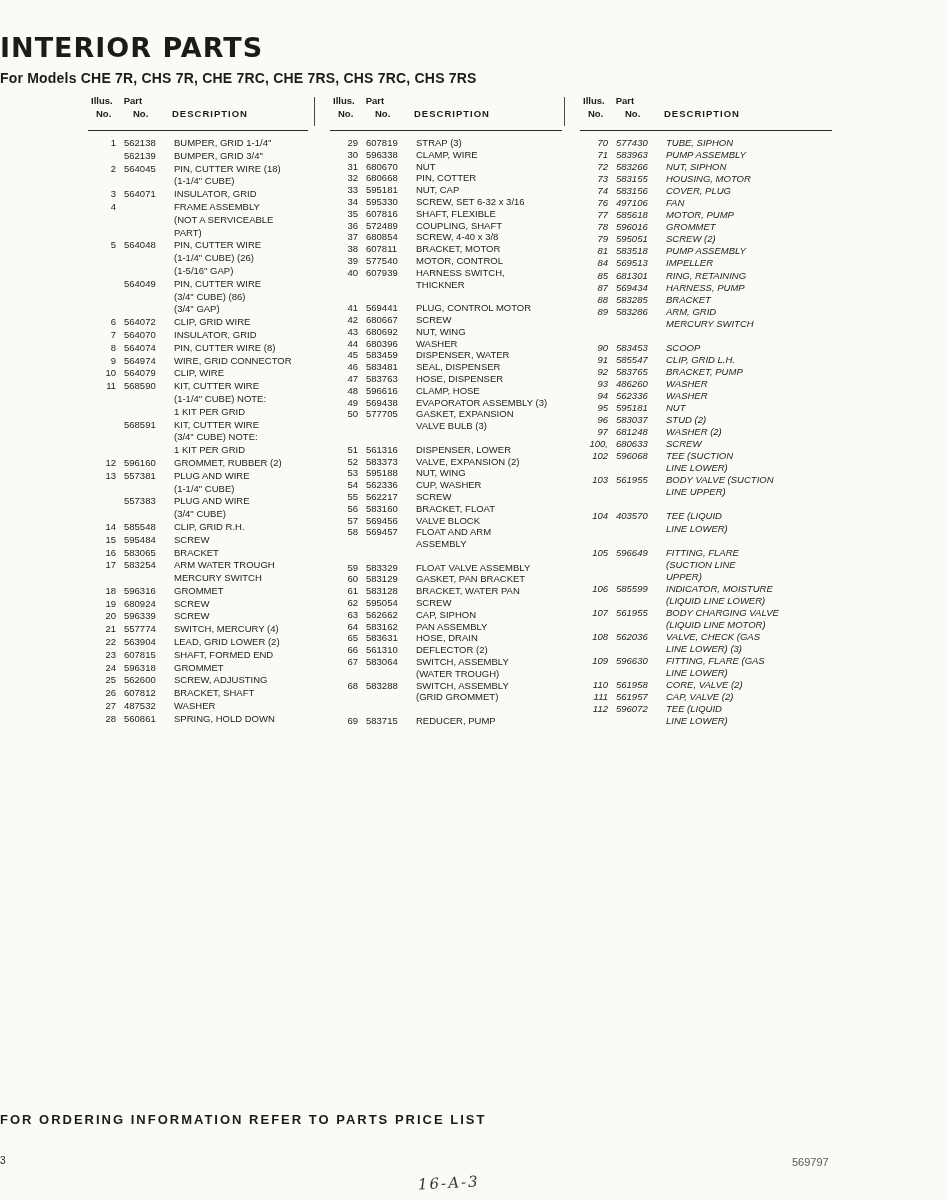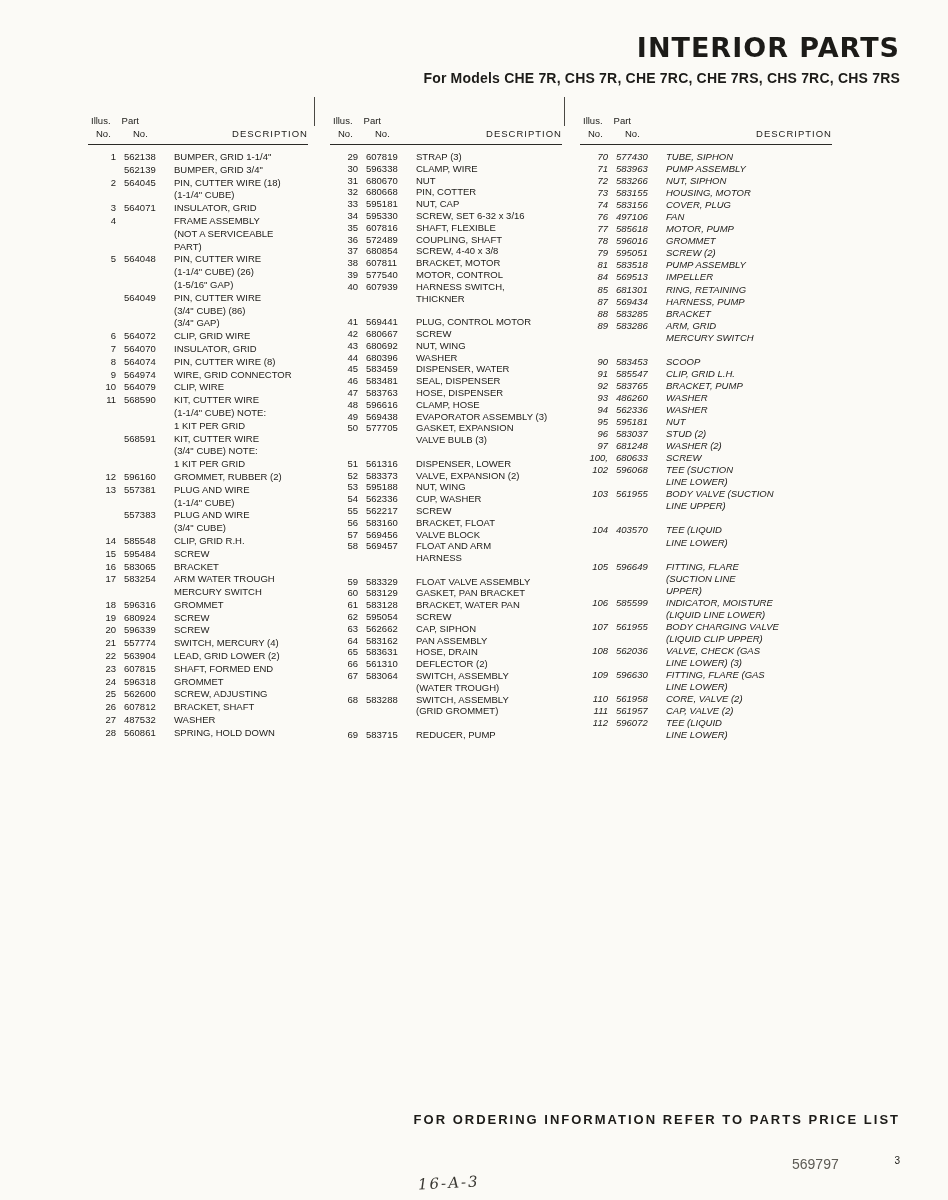--- a/index.html
+++ b/index.html
@@ -4,21 +4,21 @@
 <style>
   * { box-sizing: border-box; margin: 0; padding: 0; }
   html, body { width: 948px; height: 1200px; }
   body {
     position: relative;
     background: #fbfaf6;
     color: #1c1b18;
     font-family: "Liberation Sans", sans-serif;
     overflow: hidden;
   }
-  .center-band { position: absolute; left: 0; width: 900px; text-align: right; }
+  .center-band { position: absolute; left: 0; width: 900px; text-align: left; }
   .title {
     top: 32px;
     font-family: "DejaVu Sans", sans-serif;
     font-size: 27px;
     font-weight: 800;
     letter-spacing: 1px;
   }
   .subtitle {
     top: 70px;
     font-size: 14px;
@@ -38,34 +38,33 @@
   .col2::before, .col3::before {
     content: "";
     position: absolute;
     left: -16px;
     top: 2px;
     height: 29px;
     border-left: 1.5px solid #4a4843;
   }
   .hdr {
     border-bottom: 1.5px solid #2b2a26;
-    padding-bottom: 3px;
+    padding-bottom: 9px;
     font-size: 9.5px;
-    font-weight: 400;
-    margin-top: 20px;
+    font-weight: 700;
   }
   .col1 .hdr { width: 220px; }
   .col2 .hdr { width: 232px; }
   .col3 .hdr { width: 252px; }
   .hdr-r1 { padding-left: 3px; height: 13px; }
   .h-part1 { margin-left: 11px; }
   .hdr-r2 { display: grid; grid-template-columns: 36px 48px 1fr; height: 13px; }
   .hdr-r2 .h-no { padding-left: 8px; }
   .hdr-r2 .h-no2 { padding-left: 9px; }
-  .hdr-r2 .h-desc { text-align: right; letter-spacing: 1px; }
+  .hdr-r2 .h-desc { text-align: left; letter-spacing: 1px; }
   .body { margin-top: 7px; }
   .row {
     display: grid;
     grid-template-columns: 28px 48px 1fr;
     font-size: 9.5px;
     line-height: 10.5px;
     white-space: pre;
   }
   .col1 .row { height: 12.8px; }
   .col2 .row { height: 11.8px; }
@@ -81,21 +80,21 @@
   }
   .page-num {
     top: 1155px;
     font-size: 10px;
     font-weight: 400;
   }
   .doc-num {
     position: absolute;
     top: 1156px;
     left: 792px;
-    font-size: 14px;
+    font-size: 11px;
     color: #5d5b55;
   }
   .handwritten {
     position: absolute;
     top: 1174px;
     left: 418px;
     font-family: "DejaVu Serif", serif;
     font-style: italic;
     font-size: 15px;
     letter-spacing: 2px;
@@ -211,21 +210,21 @@
         <div class="row"><span class="c-no"></span><span class="c-part"></span><span class="c-desc">VALVE BULB (3)</span></div>
         <div class="row"><span class="c-no"></span><span class="c-part"></span><span class="c-desc"></span></div>
         <div class="row"><span class="c-no">51</span><span class="c-part">561316</span><span class="c-desc">DISPENSER, LOWER</span></div>
         <div class="row"><span class="c-no">52</span><span class="c-part">583373</span><span class="c-desc">VALVE, EXPANSION (2)</span></div>
         <div class="row"><span class="c-no">53</span><span class="c-part">595188</span><span class="c-desc">NUT, WING</span></div>
         <div class="row"><span class="c-no">54</span><span class="c-part">562336</span><span class="c-desc">CUP, WASHER</span></div>
         <div class="row"><span class="c-no">55</span><span class="c-part">562217</span><span class="c-desc">SCREW</span></div>
         <div class="row"><span class="c-no">56</span><span class="c-part">583160</span><span class="c-desc">BRACKET, FLOAT</span></div>
         <div class="row"><span class="c-no">57</span><span class="c-part">569456</span><span class="c-desc">VALVE BLOCK</span></div>
         <div class="row"><span class="c-no">58</span><span class="c-part">569457</span><span class="c-desc">FLOAT AND ARM</span></div>
-        <div class="row"><span class="c-no"></span><span class="c-part"></span><span class="c-desc">HARNESS</span></div>
+        <div class="row"><span class="c-no"></span><span class="c-part"></span><span class="c-desc">ASSEMBLY</span></div>
         <div class="row"><span class="c-no"></span><span class="c-part"></span><span class="c-desc"></span></div>
         <div class="row"><span class="c-no">59</span><span class="c-part">583329</span><span class="c-desc">FLOAT VALVE ASSEMBLY</span></div>
         <div class="row"><span class="c-no">60</span><span class="c-part">583129</span><span class="c-desc">GASKET, PAN BRACKET</span></div>
         <div class="row"><span class="c-no">61</span><span class="c-part">583128</span><span class="c-desc">BRACKET, WATER PAN</span></div>
         <div class="row"><span class="c-no">62</span><span class="c-part">595054</span><span class="c-desc">SCREW</span></div>
         <div class="row"><span class="c-no">63</span><span class="c-part">562662</span><span class="c-desc">CAP, SIPHON</span></div>
         <div class="row"><span class="c-no">64</span><span class="c-part">583162</span><span class="c-desc">PAN ASSEMBLY</span></div>
         <div class="row"><span class="c-no">65</span><span class="c-part">583631</span><span class="c-desc">HOSE, DRAIN</span></div>
         <div class="row"><span class="c-no">66</span><span class="c-part">561310</span><span class="c-desc">DEFLECTOR (2)</span></div>
         <div class="row"><span class="c-no">67</span><span class="c-part">583064</span><span class="c-desc">SWITCH, ASSEMBLY</span></div>
@@ -282,21 +281,21 @@
         <div class="row"><span class="c-no"></span><span class="c-part"></span><span class="c-desc"></span></div>
         <div class="row"><span class="c-no">104</span><span class="c-part">403570</span><span class="c-desc">TEE (LIQUID</span></div>
         <div class="row"><span class="c-no"></span><span class="c-part"></span><span class="c-desc">LINE LOWER)</span></div>
         <div class="row"><span class="c-no"></span><span class="c-part"></span><span class="c-desc"></span></div>
         <div class="row"><span class="c-no">105</span><span class="c-part">596649</span><span class="c-desc">FITTING, FLARE</span></div>
         <div class="row"><span class="c-no"></span><span class="c-part"></span><span class="c-desc">(SUCTION LINE</span></div>
         <div class="row"><span class="c-no"></span><span class="c-part"></span><span class="c-desc">UPPER)</span></div>
         <div class="row"><span class="c-no">106</span><span class="c-part">585599</span><span class="c-desc">INDICATOR, MOISTURE</span></div>
         <div class="row"><span class="c-no"></span><span class="c-part"></span><span class="c-desc">(LIQUID LINE LOWER)</span></div>
         <div class="row"><span class="c-no">107</span><span class="c-part">561955</span><span class="c-desc">BODY CHARGING VALVE</span></div>
-        <div class="row"><span class="c-no"></span><span class="c-part"></span><span class="c-desc">(LIQUID CLIP UPPER)</span></div>
+        <div class="row"><span class="c-no"></span><span class="c-part"></span><span class="c-desc">(LIQUID LINE MOTOR)</span></div>
         <div class="row"><span class="c-no">108</span><span class="c-part">562036</span><span class="c-desc">VALVE, CHECK (GAS</span></div>
         <div class="row"><span class="c-no"></span><span class="c-part"></span><span class="c-desc">LINE LOWER) (3)</span></div>
         <div class="row"><span class="c-no">109</span><span class="c-part">596630</span><span class="c-desc">FITTING, FLARE (GAS</span></div>
         <div class="row"><span class="c-no"></span><span class="c-part"></span><span class="c-desc">LINE LOWER)</span></div>
         <div class="row"><span class="c-no">110</span><span class="c-part">561958</span><span class="c-desc">CORE, VALVE (2)</span></div>
         <div class="row"><span class="c-no">111</span><span class="c-part">561957</span><span class="c-desc">CAP, VALVE (2)</span></div>
         <div class="row"><span class="c-no">112</span><span class="c-part">596072</span><span class="c-desc">TEE (LIQUID</span></div>
         <div class="row"><span class="c-no"></span><span class="c-part"></span><span class="c-desc">LINE LOWER)</span></div>
       </div>
   </div>

